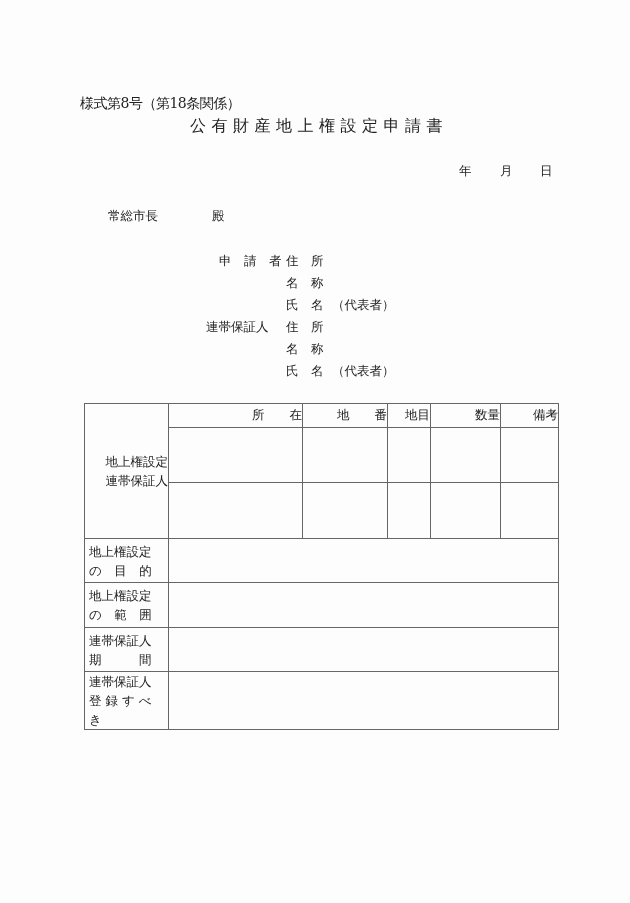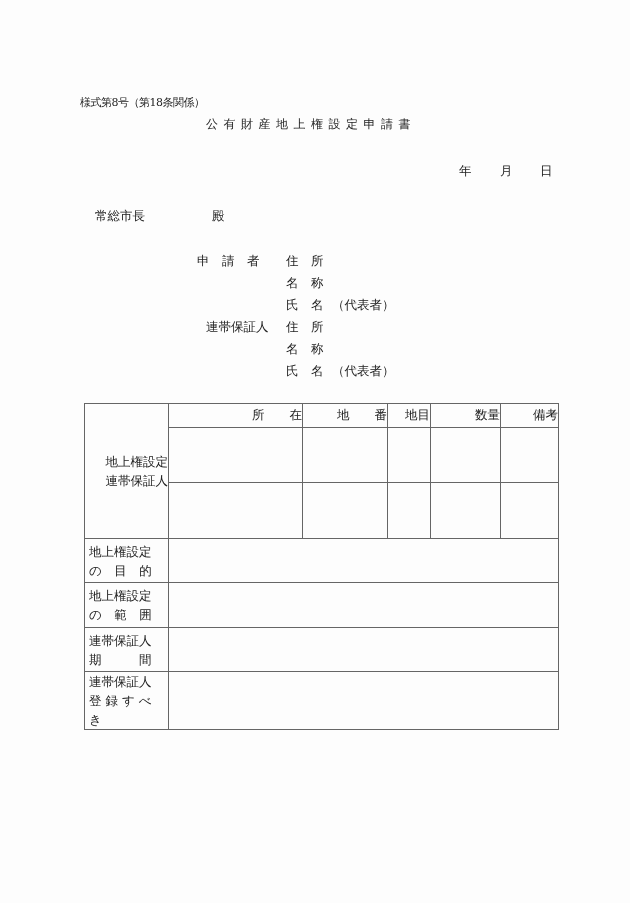--- a/index.html
+++ b/index.html
@@ -1,22 +1,22 @@
 <!DOCTYPE html>
 <html><head>
 <meta charset="utf-8">
 <style>
   html,body{margin:0;padding:0;background:#fdfdfd;}
   body{width:630px;height:903px;position:relative;overflow:hidden;
        font-family:"DejaVu Serif","Liberation Serif",serif;color:#222;}
   .abs{position:absolute;white-space:nowrap;}
-  .form-no{left:80px;top:95px;font-size:11px;letter-spacing:-0.5px;}
-  .title{left:206px;top:116px;font-size:12px;letter-spacing:5.5px;}
+  .form-no{left:80px;top:95px;font-size:14px;letter-spacing:-0.5px;}
+  .title{left:190px;top:116px;font-size:16px;letter-spacing:5.5px;}
   .date{top:163px;font-size:12.5px;}
-  .addressee{left:95px;top:208px;font-size:12.5px;}
+  .addressee{left:108px;top:208px;font-size:12.5px;}
   .tono{left:212px;top:208px;font-size:12.5px;}
   .lbl{font-size:12.5px;}
   table.grid{position:absolute;left:84px;top:403px;width:474px;border-collapse:collapse;
              font-size:12.5px;table-layout:fixed;}
   table.grid td{border:1.3px solid #666;padding:0;vertical-align:middle;}
   .hdr td{height:23px;text-align:right;}
   .lcell{padding-left:4px !important;line-height:19px;margin-left:45px;}
 </style>
 </head>
 <body>
@@ -24,21 +24,21 @@
 <div class="abs form-no">様式第8号（第18条関係）</div>
 <div class="abs title">公有財産地上権設定申請書</div>
 
 <div class="abs date" style="left:459px">年</div>
 <div class="abs date" style="left:500px">月</div>
 <div class="abs date" style="left:540px">日</div>
 
 <div class="abs addressee">常総市長</div>
 <div class="abs tono">殿</div>
 
-<div class="abs lbl" style="left:197px;top:253px;letter-spacing:0">申　請　者</div>
+<div class="abs lbl" style="left:219px;top:253px;letter-spacing:0">申　請　者</div>
 <div class="abs lbl" style="left:286px;top:253px">住　所</div>
 <div class="abs lbl" style="left:286px;top:275px">名　称</div>
 <div class="abs lbl" style="left:286px;top:297px">氏　名</div>
 <div class="abs lbl" style="left:332px;top:297px">（代表者）</div>
 
 <div class="abs lbl" style="left:206px;top:319px">連帯保証人</div>
 <div class="abs lbl" style="left:286px;top:319px">住　所</div>
 <div class="abs lbl" style="left:286px;top:341px">名　称</div>
 <div class="abs lbl" style="left:286px;top:363px">氏　名</div>
 <div class="abs lbl" style="left:332px;top:363px">（代表者）</div>

